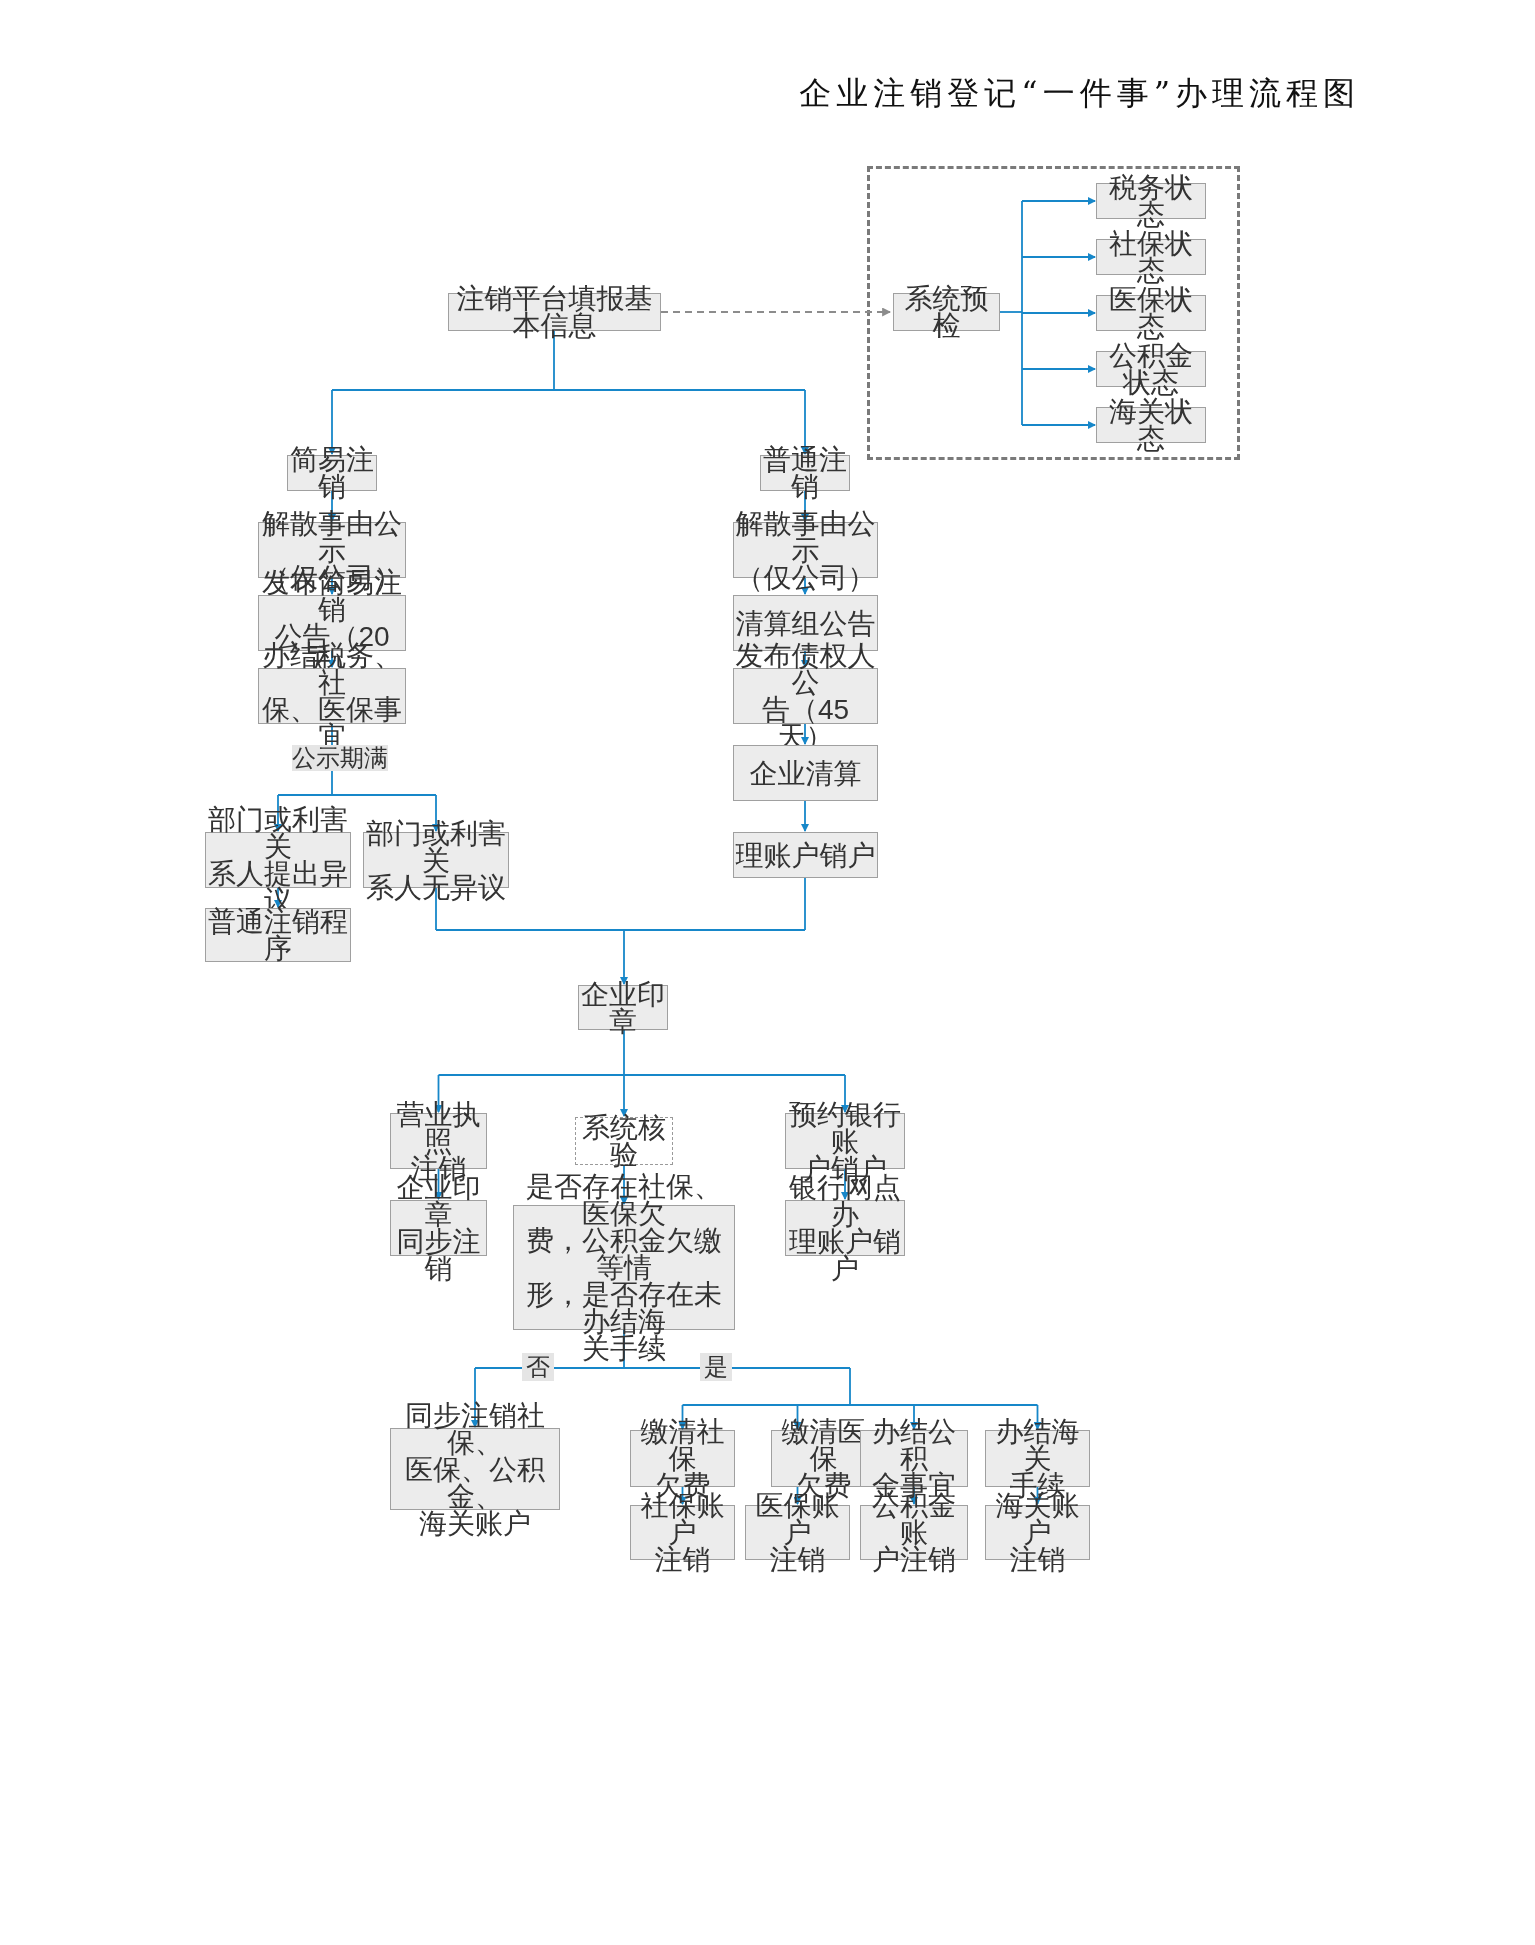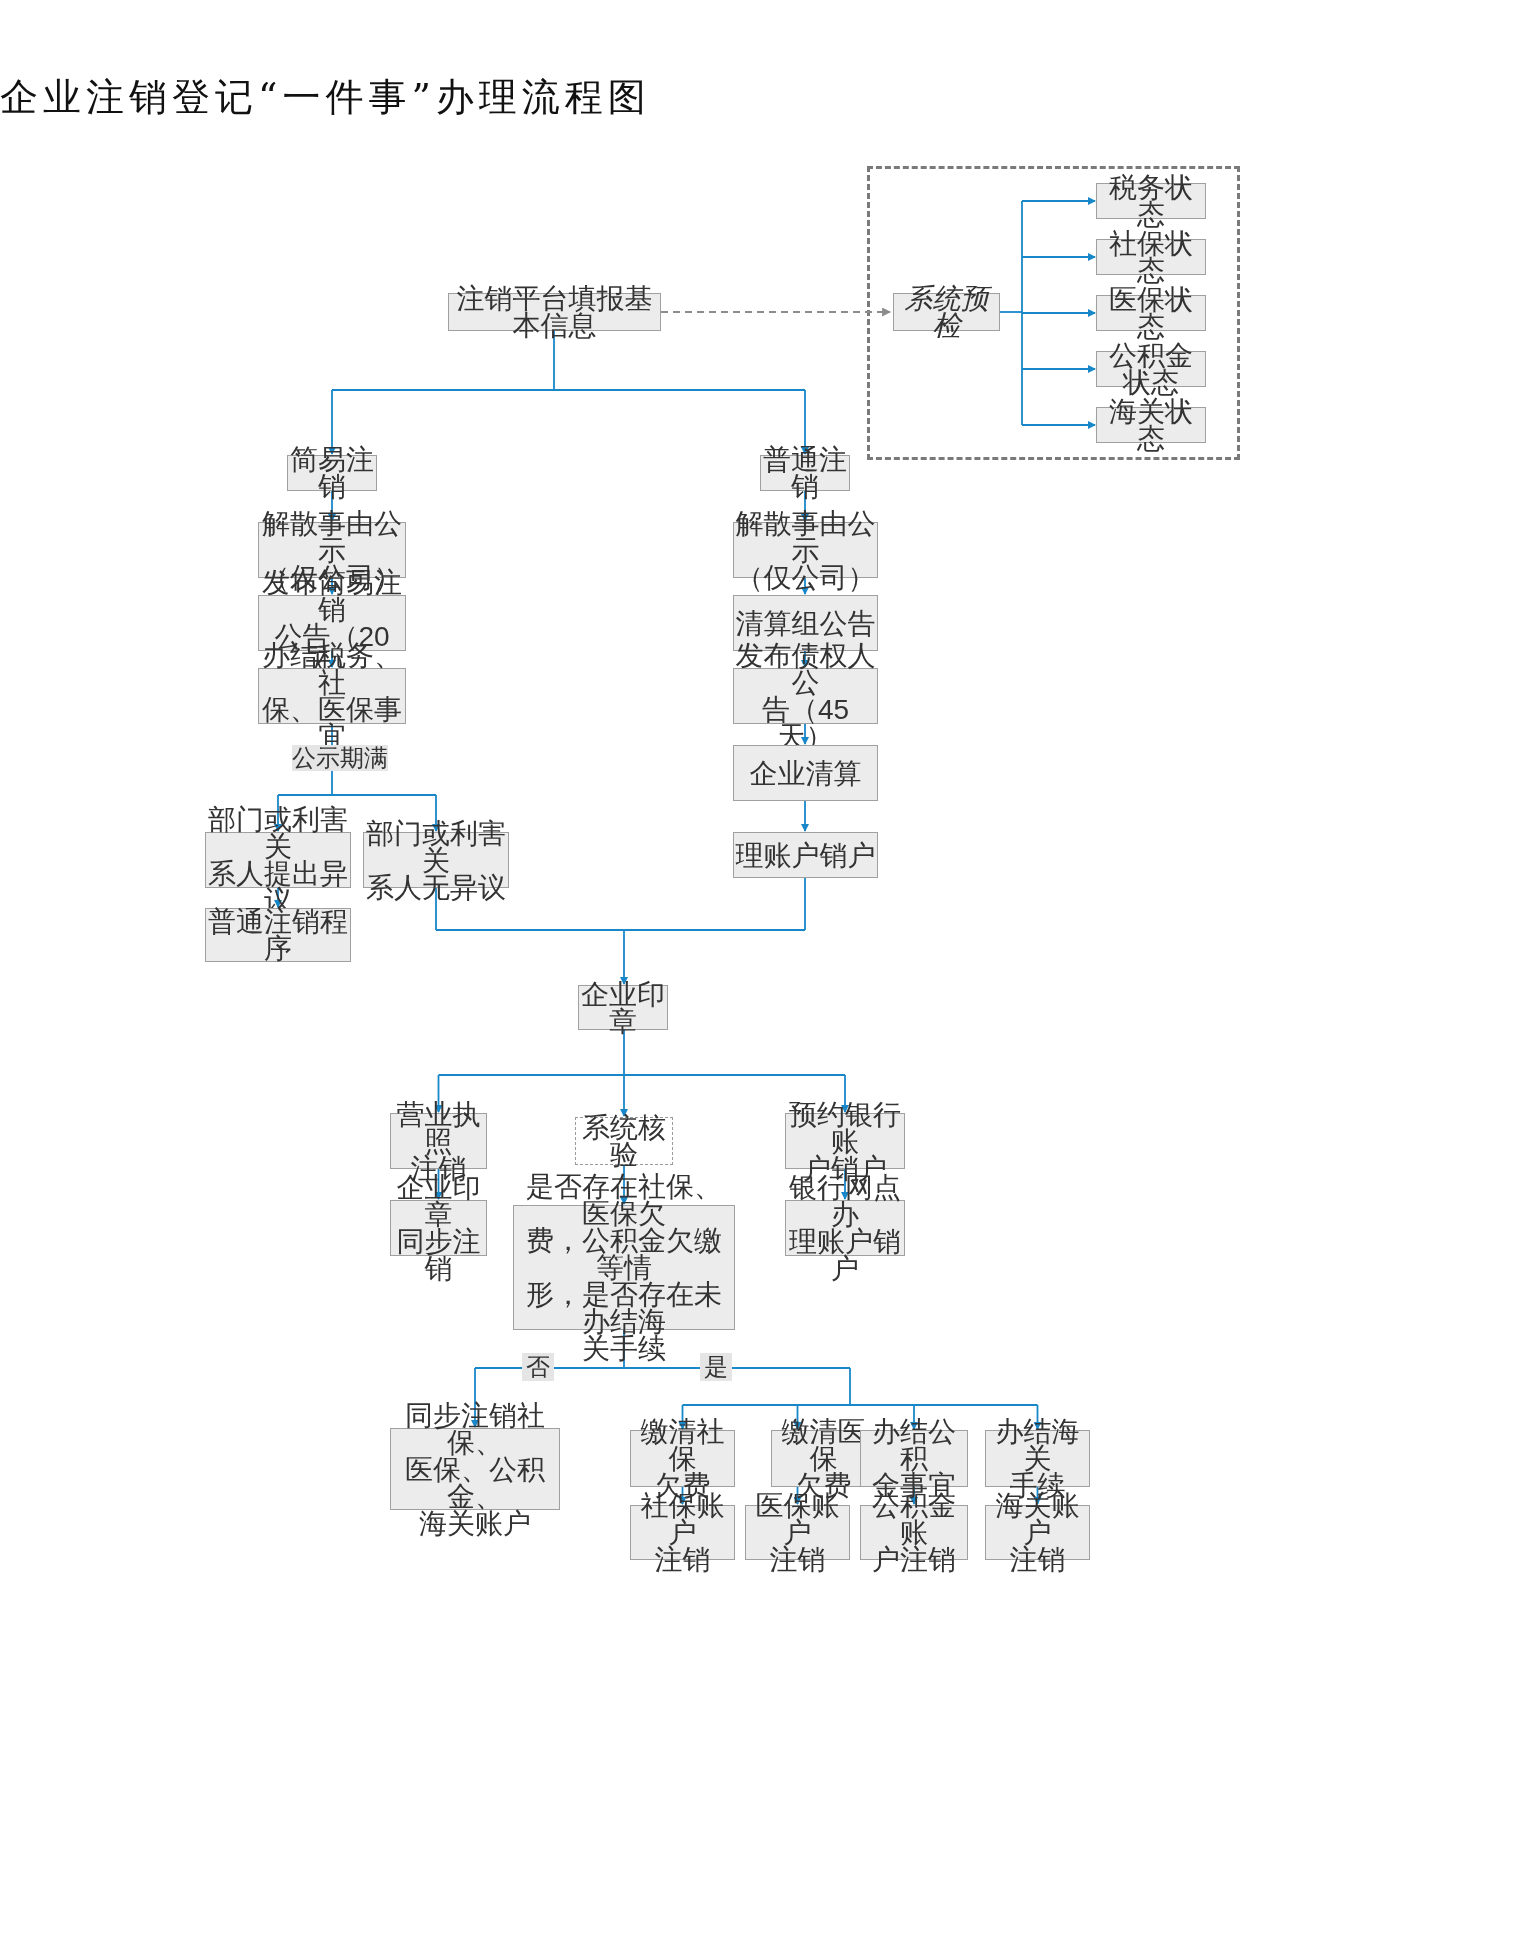--- a/index.html
+++ b/index.html
@@ -9,23 +9,23 @@
     position: relative;
     width: 1535px;
     height: 1945px;
     background: #ffffff;
     overflow: hidden;
   }
   .diagram-title {
     position: absolute;
     left: 0; top: 72px;
     width: 1360px;
-    text-align: left;
+    text-align: right;
     font-family: "DejaVu Serif", "Liberation Serif", serif;
-    font-size: 38px;
+    font-size: 32px;
     letter-spacing: 5px;
     color: #111111;
     font-weight: 400;
   }
   svg.wires {
     position: absolute;
     left: 0; top: 0;
     z-index: 1;
   }
   .wire {
@@ -154,21 +154,21 @@
       <path d="M1022 369 H1095"></path>
       <path d="M1022 425 H1095"></path>
     </g>
 
     <g>
       <path class="dash-arrow" d="M661 312 H890"></path>
     </g>
   </svg>
 
   <div class="node" style="left:448px; top:293px; width:213px; height:38px;">注销平台填报基本信息</div>
-  <div class="node" style="left:893px; top:293px; width:107px; height:38px;font-style:italic;">系统预检</div>
+  <div class="node" style="left:893px; top:293px; width:107px; height:38px;">系统预检</div>
 
   <div class="node" style="left:1096px; top:183px; width:110px; height:36px;">税务状态</div>
   <div class="node" style="left:1096px; top:239px; width:110px; height:36px;">社保状态</div>
   <div class="node" style="left:1096px; top:295px; width:110px; height:36px;">医保状态</div>
   <div class="node" style="left:1096px; top:351px; width:110px; height:36px;">公积金状态</div>
   <div class="node" style="left:1096px; top:407px; width:110px; height:36px;">海关状态</div>
 
   <div class="node" style="left:287px; top:455px; width:90px; height:36px;">简易注销</div>
   <div class="node" style="left:760px; top:455px; width:90px; height:36px;">普通注销</div>
 

